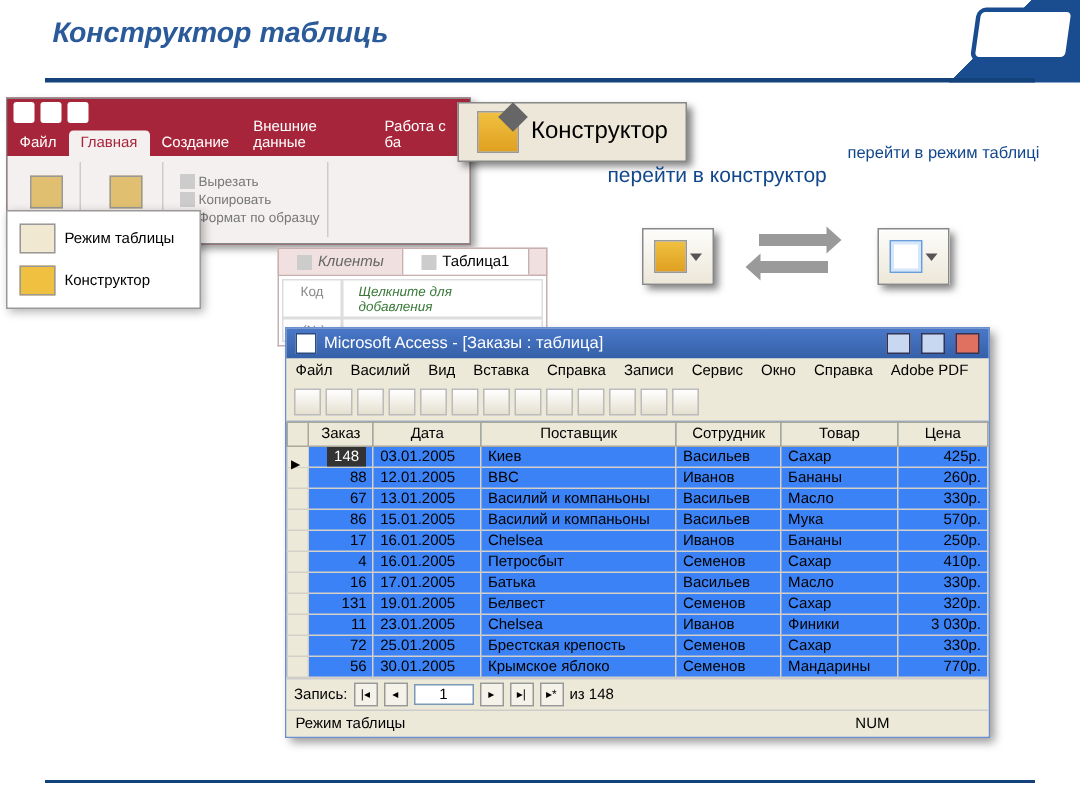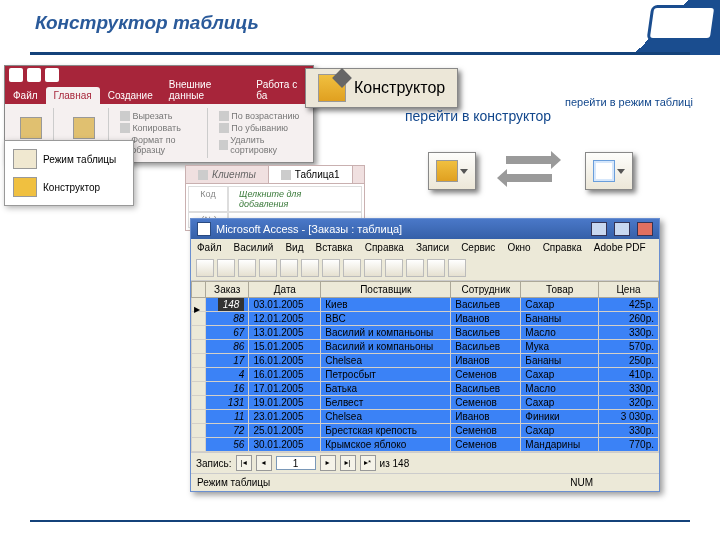--- a/index.html
+++ b/index.html
@@ -62,21 +62,21 @@
   .aw-title .app-icon { width:14px; height:14px; background:#fff; border:1px solid #2a4a80; }
   .aw-title .spacer { flex:1; }
   .aw-title .wbtn { width:16px; height:14px; background:#c8d8f0; border:1px solid #335; margin-left:2px; }
   .aw-menu { background:#ece9d8; padding:3px 6px; display:flex; gap:12px; color:#000; }
   .aw-toolbar { background:#ece9d8; padding:3px 5px; display:flex; gap:3px; border-bottom:1px solid #ccc; }
   .tb { width:18px; height:18px; border:1px solid #bbb; background:linear-gradient(#fff,#e5e0d0); }
   .aw-table { border-collapse:collapse; width:100%; background:#3b82f6;padding-left:29px; }
   .aw-table th { background:#ece9d8; border:1px solid #aca899; padding:2px 4px; font-weight:normal; text-align:center; font-size:10px; }
   .aw-table td { border:1px solid #d4d0c8; padding:1px 4px; font-size:10px; }
   .aw-table td.num { text-align:right; }
-  .aw-table td.id { text-align:right;font-style:italic; }
+  .aw-table td.id { text-align:right; }
   .rowsel { width:14px; background:#ece9d8; }
   .rowptr { background:#ece9d8; position:relative; }
   .rowptr::after { content:"▶"; font-size:8px; position:absolute; left:2px; }
   .aw-nav { background:#ece9d8; border-top:1px solid #ccc; padding:2px 5px; display:flex; align-items:center; gap:4px; font-size:10px; }
   .aw-nav .navbtn { width:16px; height:16px; border:1px solid #999; background:#f5f3e9; text-align:center; line-height:14px; font-size:8px; }
   .aw-nav input { width:40px; height:14px; font-size:10px; text-align:center; border:1px solid #7a98b8; }
   .aw-status { background:#ece9d8; border-top:1px solid #ccc; padding:3px 6px; display:flex; }
   .aw-status .st-r { margin-left:auto; padding-right:60px; }
 
   .tablestrip-holder { position:absolute; top:165px; left:185px; width:180px; }
@@ -120,34 +120,20 @@
         </div>
       <div class="small-line">
           <span class="mini-icon"></span>
           <span>Копировать</span>
         </div>
       <div class="small-line">
           <span class="mini-icon"></span>
           <span>Формат по образцу</span>
         </div>
     </div>
-    <div class="rgroup" style="align-items:flex-start;border-right:none">
-      <div class="small-line">
-          <span class="mini-icon"></span>
-          <span>По возрастанию</span>
-        </div>
-      <div class="small-line">
-          <span class="mini-icon"></span>
-          <span>По убыванию</span>
-        </div>
-      <div class="small-line">
-          <span class="mini-icon"></span>
-          <span>Удалить сортировку</span>
-        </div>
-    </div>
   </div>
 </div>
 
 <div class="view-dropdown">
   <div class="view-item">
     <span class="vi"></span>
     <span>Режим таблицы</span>
   </div>
   <div class="view-item">
     <span class="vi yellow"></span>

